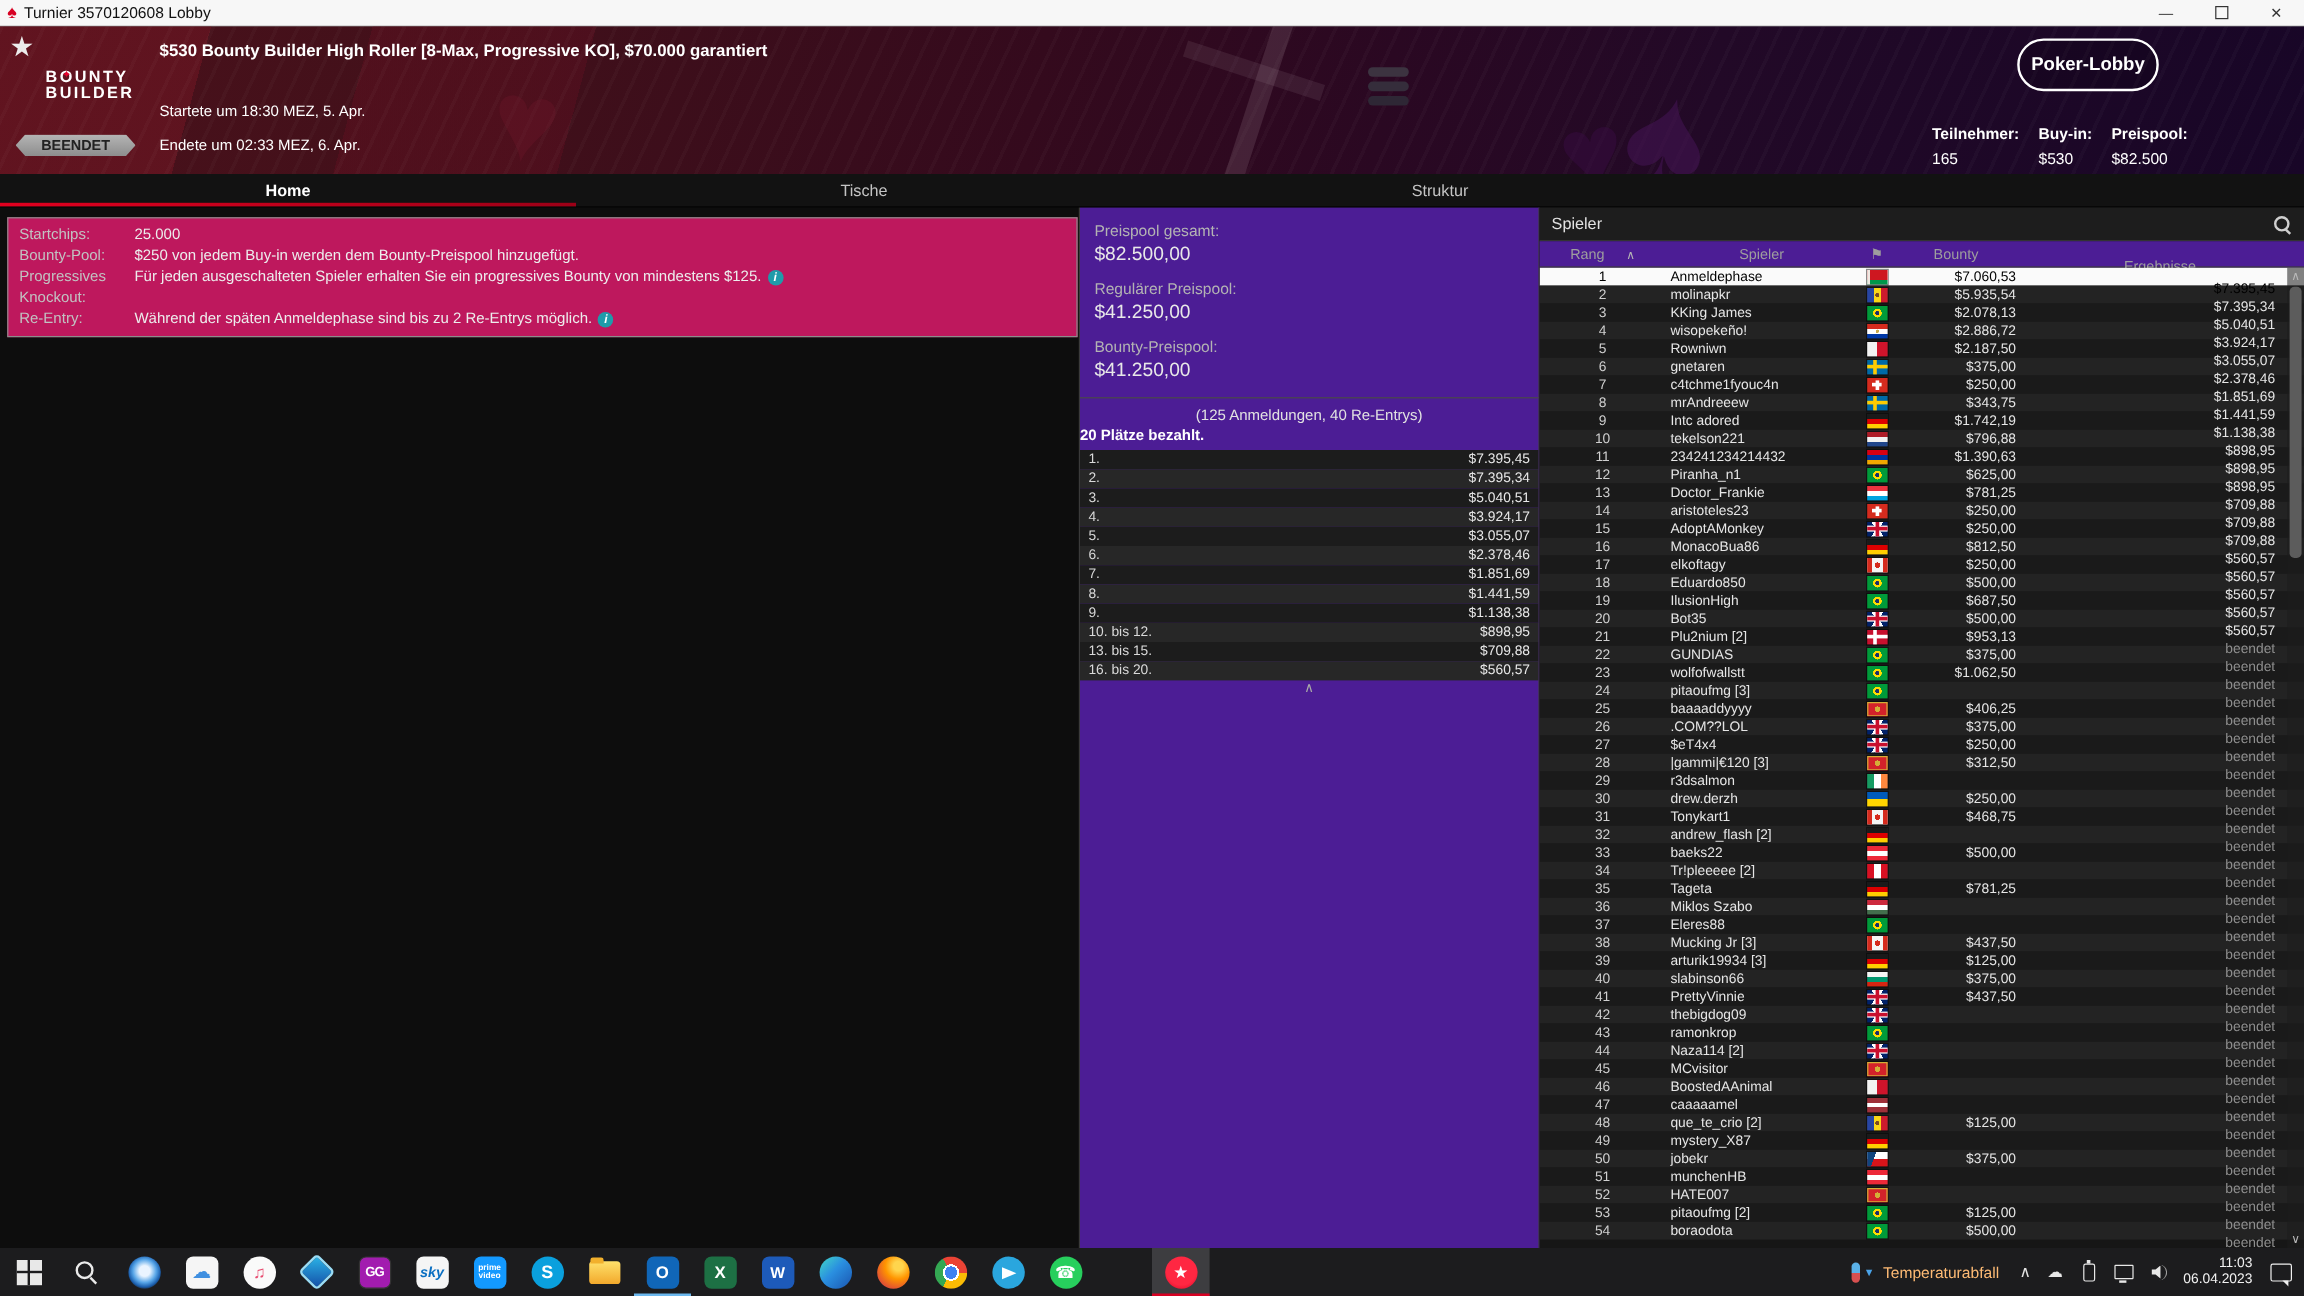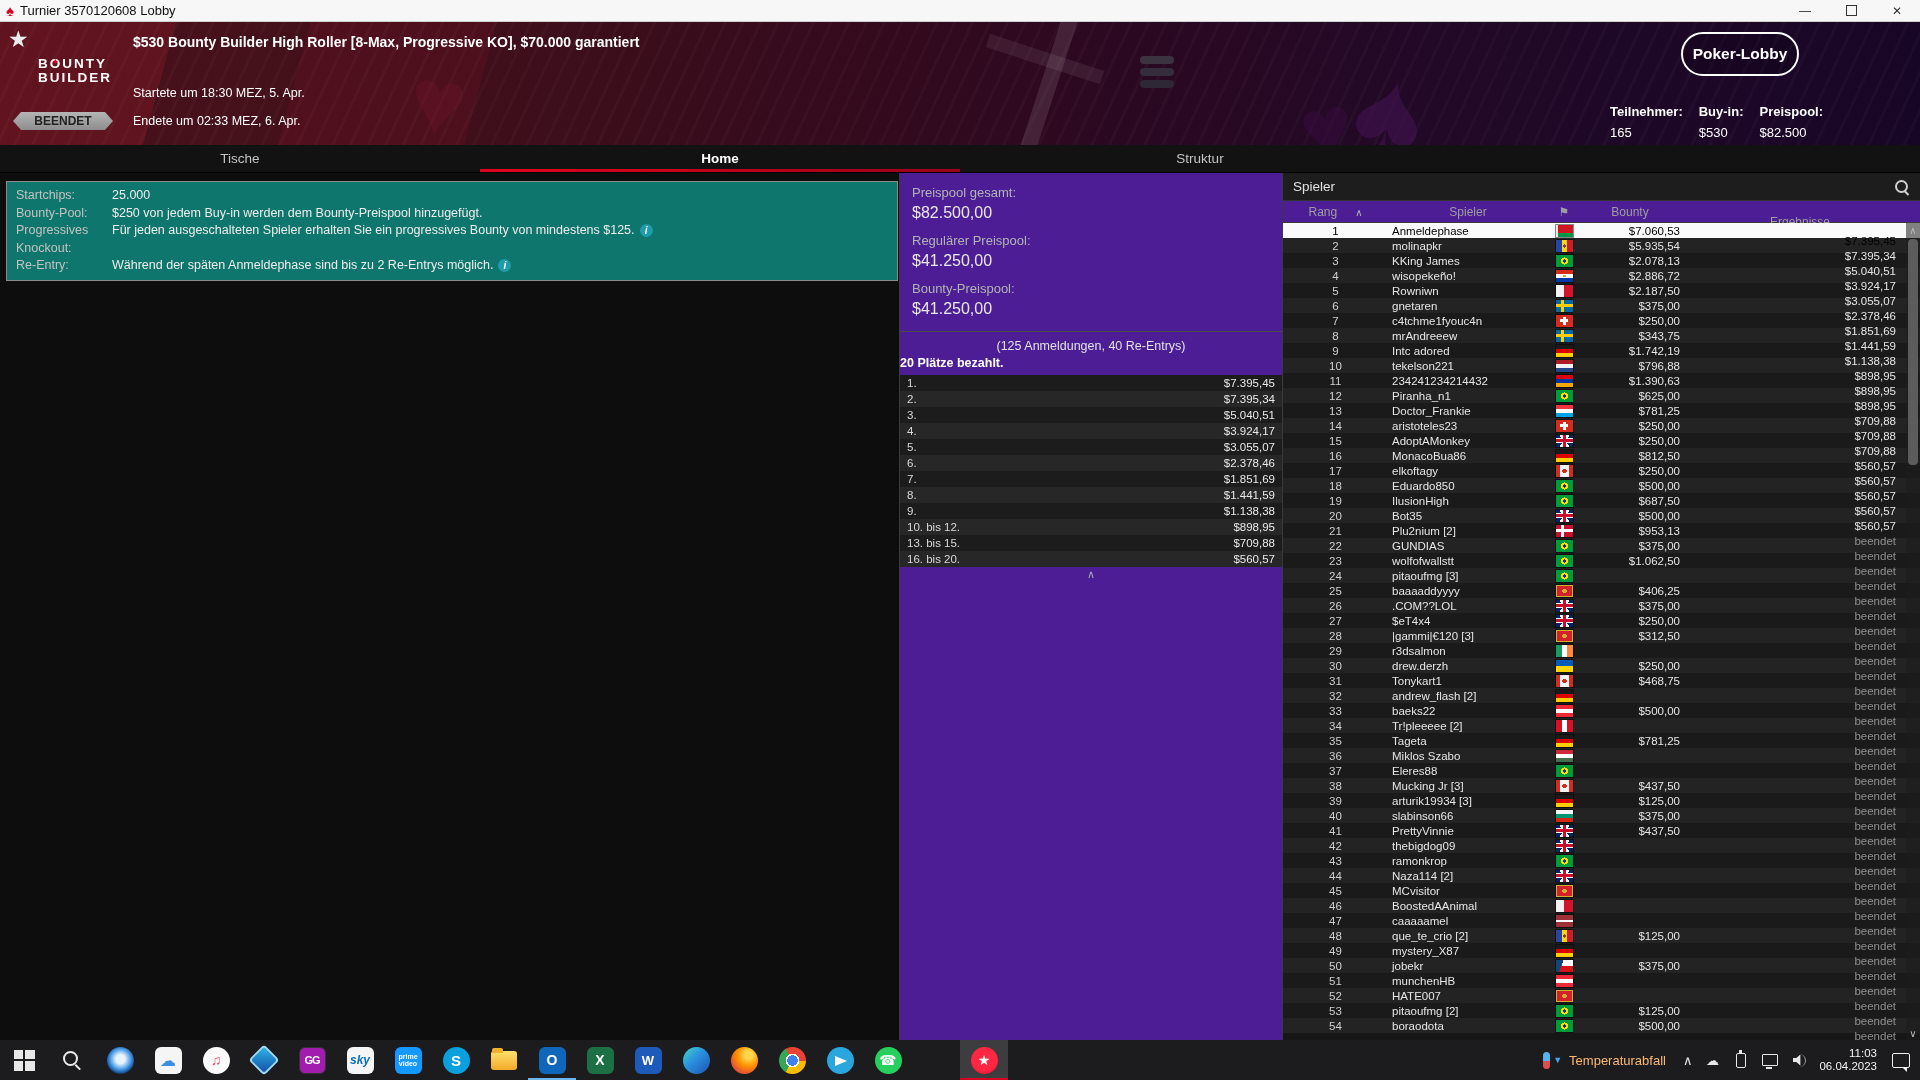--- a/index.html
+++ b/index.html
@@ -43,21 +43,21 @@
               box-shadow:0 12px 0 #352d3b,0 24px 0 #2e2735;}
   
   #tabbar{position:absolute;left:0;top:145px;width:1920px;height:28px;background:#121212;display:flex;border-bottom:1px solid #000;box-sizing:border-box;}
   .tab{width:480px;height:100%;display:flex;align-items:center;justify-content:center;font-size:13.5px;color:#c4c4c4;position:relative;}
   .tab.active{color:#fff;font-weight:bold;}
   .tab.active::after{content:"";position:absolute;left:0;bottom:0;width:100%;height:3px;
                      background:linear-gradient(to right,#e1001f,#9c0017);}
   
   #content{position:absolute;left:0;top:173px;width:1920px;height:867px;background:#0d0d0d;}
   #left-panel{position:absolute;left:0;top:0;width:900px;height:100%;border-right:1px solid #3a3a3a;box-sizing:border-box;}
-  #info-box{position:absolute;left:6px;top:8px;width:872px;border:1px solid #8c8c8c;padding:5px 9px;background:#0f766e;}
+  #info-box{position:absolute;left:6px;top:8px;width:872px;border:1px solid #8c8c8c;padding:5px 9px;background:#be185d;}
   .info-row{display:flex;font-size:12.5px;line-height:17.5px;}
   .info-label{width:96px;flex-shrink:0;color:#c2c2c2;}
   .info-text{color:#ededed;}
   .i-icon{display:inline-block;width:13px;height:13px;border-radius:50%;background:#1f9baa;color:#fff;font-size:10px;font-weight:bold;
           text-align:center;line-height:13px;margin-left:5px;font-style:italic;}
   
   #mid-panel{position:absolute;left:900px;top:0;width:383px;height:100%;border-right:1px solid #3a3a3a;box-sizing:border-box;background:#4c1d95;}
   .pp-block{padding:10px 12px 0 12px;}
   .pp-label{font-size:13px;color:#b3b3b3;margin-top:11px;}
   .pp-label:first-child{margin-top:2px;}
@@ -216,22 +216,22 @@
         <div class="vl">$530</div>
       </div>
       <div class="b-stat">
         <div class="lb">Preispool:</div>
         <div class="vl">$82.500</div>
       </div>
     </div>
 </div>
 
 <div id="tabbar">
+    <div class="tab active">Home</div>
     <div class="tab">Tische</div>
-    <div class="tab active">Home</div>
     <div class="tab">Struktur</div>
   </div>
 
 <div id="content">
 
   <div id="left-panel">
     <div id="info-box">
         <div class="info-row">
           <div class="info-label">Startchips:</div>
           <div class="info-text">25.000</div>

